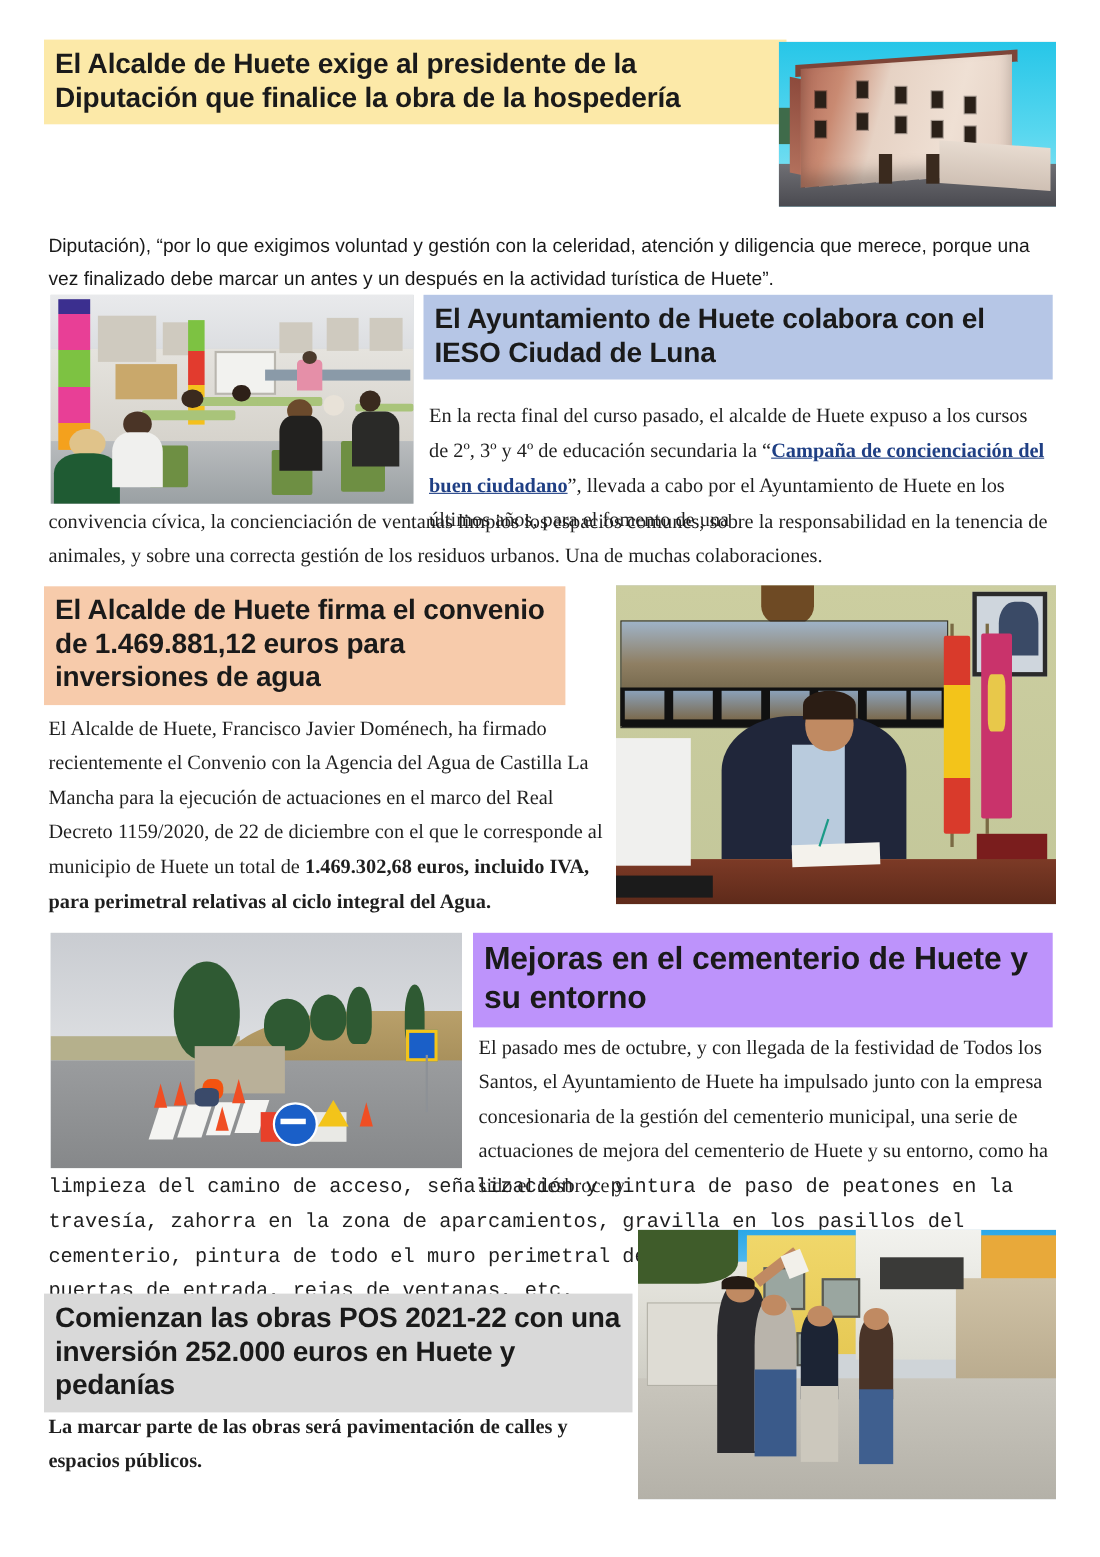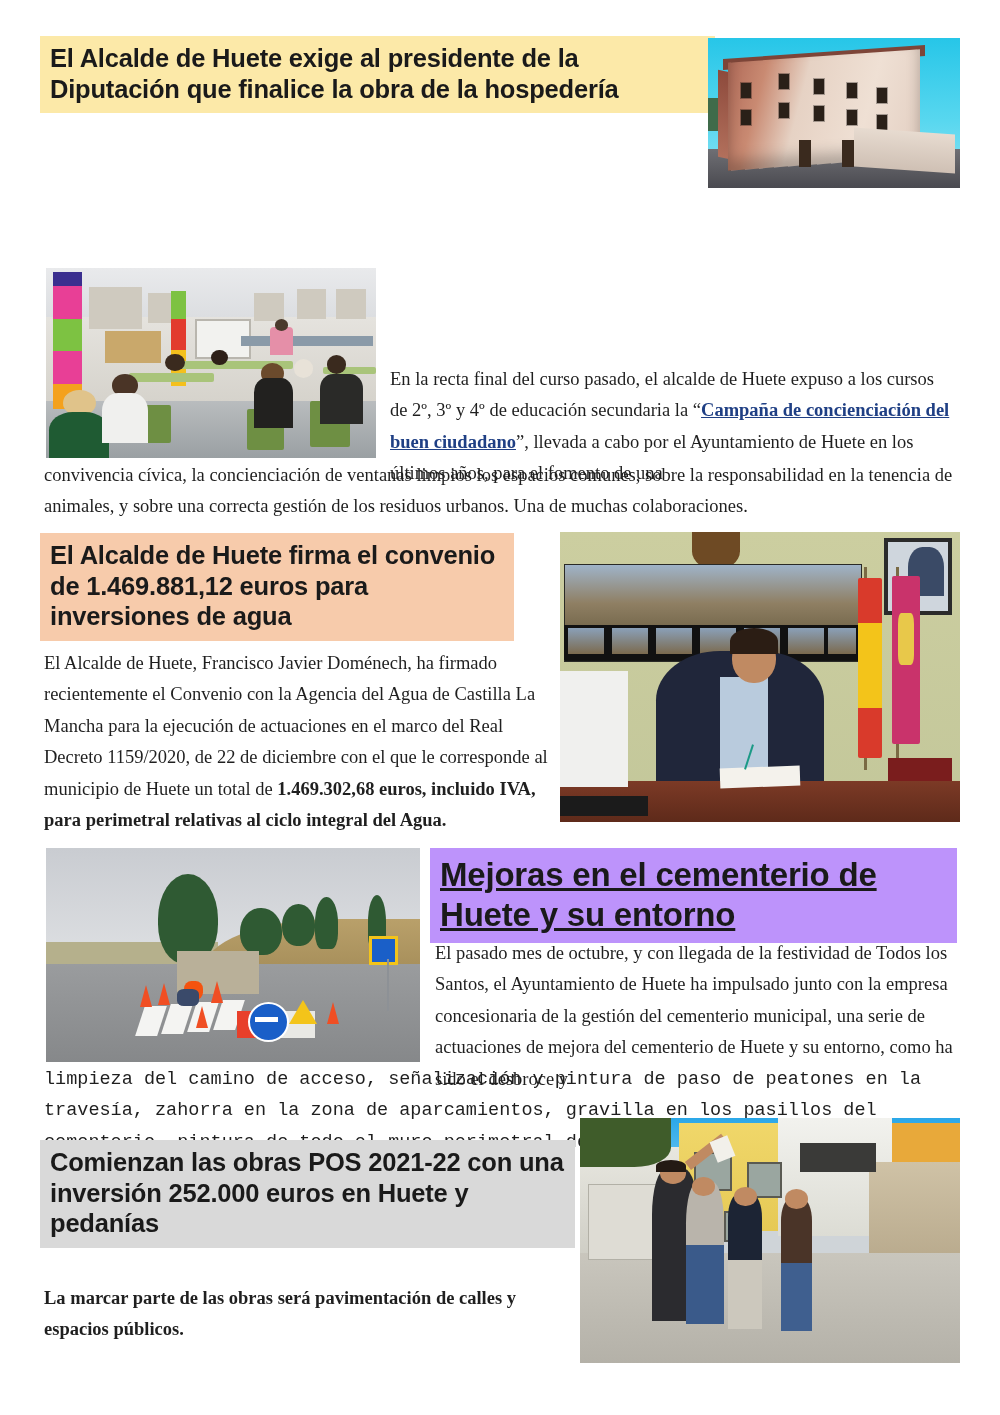--- a/index.html
+++ b/index.html
@@ -175,20 +175,21 @@
     <div class="layer p1-win" style="left:55%; top:30%;"></div>
     <div class="layer p1-win" style="left:55%; top:48%;"></div>
     <div class="layer p1-win" style="left:67%; top:33%;"></div>
     <div class="layer p1-win" style="left:67%; top:51%;"></div>
     <div class="layer p1-wall"></div>
     <div class="layer" style="left:36%; bottom:14%; width:5%; height:18%; background:#3a2a1e;"></div>
     <div class="layer" style="left:53%; bottom:14%; width:5%; height:18%; background:#3a2a1e;"></div>
   </div>
 
 
+  <div class="abs body-sans" style="left:44px; top:208px; width:910px;">Diputación), “por lo que exigimos voluntad y gestión con la celeridad, atención y diligencia que merece, porque una vez finalizado debe marcar un antes y un después en la actividad turística de Huete”.</div>
 
   <div class="photo" style="left:46px; top:268px; width:330px; height:190px;">
     <div class="layer p2-ceil"></div>
     <div class="layer p2-wall"></div>
     <div class="layer p2-floor"></div>
     <div class="layer p2-poster" style="left:13%; top:10%; width:16%; height:22%;"></div>
     <div class="layer p2-poster" style="left:31%; top:13%; width:9%; height:16%;"></div>
     <div class="layer p2-poster" style="left:63%; top:13%; width:9%; height:15%;"></div>
     <div class="layer p2-poster" style="left:76%; top:11%; width:9%; height:16%;"></div>
     <div class="layer p2-poster" style="left:88%; top:11%; width:9%; height:16%;"></div>
@@ -212,20 +213,23 @@
     <div class="layer" style="left:17%; top:66%; width:14%; height:26%; background:#f0f0ee; border-radius:35% 35% 0 0;"></div>
     <div class="layer p2-head" style="left:36%; top:45%; width:6%; height:9%; background:#3a2a1e;"></div>
     <div class="layer p2-head" style="left:50%; top:43%; width:5%; height:8%; background:#2e2018;"></div>
     <div class="layer p2-head" style="left:65%; top:50%; width:7%; height:11%; background:#6b4a2c;"></div>
     <div class="layer p2-head" style="left:75%; top:48%; width:6%; height:10%; background:#e8e2d8;"></div>
     <div class="layer p2-head" style="left:85%; top:46%; width:6%; height:10%; background:#3a2a1e;"></div>
     <div class="layer" style="left:63%; top:58%; width:12%; height:26%; background:#22211f; border-radius:30% 30% 0 0;"></div>
     <div class="layer" style="left:83%; top:56%; width:13%; height:26%; background:#2a2a28; border-radius:30% 30% 0 0;"></div>
   </div>
 
+  <div class="abs" style="left:385px; top:268px; width:572px;">
+    <div class="headline h-blue" style="font-size:25.5px;">El Ayuntamiento de Huete colabora con el IESO Ciudad de Luna</div>
+  </div>
 
   <div class="abs body-serif" style="left:390px; top:364px; width:566px;">
     <span>En la recta final del curso pasado, el alcalde de Huete expuso a los cursos de 2º, 3º y 4º de educación secundaria la “</span><a class="lnk" href="#">Campaña de concienciación del buen ciudadano</a><span>”, llevada a cabo por el Ayuntamiento de Huete en los últimos años, para el fomento de una</span>
   </div>
 
   <div class="abs body-serif" style="left:44px; top:460px; width:912px;">convivencia cívica, la concienciación de ventanas limpios los espacios comunes, sobre la responsabilidad en la tenencia de animales, y sobre una correcta gestión de los residuos urbanos. Una de muchas colaboraciones.</div>
 
   <div class="abs" style="left:40px; top:533px; width:474px;">
     <div class="headline h-peach" style="font-size:25.5px;">El Alcalde de Huete firma el convenio de 1.469.881,12 euros para inversiones de agua</div>
   </div>
@@ -290,28 +294,28 @@
     <div class="layer p4-barrier" style="left:51%; top:76%; width:6%; height:13%; background:#e8402a;"></div>
     <div class="layer p4-barrier" style="left:62%; top:76%; width:10%; height:13%;"></div>
     <div class="layer p4-sign-blue" style="left:54%; top:72%; width:10%; height:17%;"></div>
     <div class="layer" style="left:56%; top:79%; width:6%; height:2.5%; background:#fff;"></div>
     <div class="layer p4-sign-tri" style="left:65%; top:71%;"></div>
     <div class="layer p4-sign-ped" style="right:6%; top:41%; width:6%; height:11%;"></div>
     <div class="layer" style="right:8.2%; top:52%; width:2px; height:24%; background:#8d9196;"></div>
   </div>
 
   <div class="abs" style="left:430px; top:848px; width:527px;">
-    <div class="headline h-purple" style="font-size:33px;text-decoration:underline;">Mejoras en el cementerio de Huete y su entorno</div>
+    <div class="headline h-purple" style="font-size:29px;">Mejoras en el cementerio de Huete y su entorno</div>
   </div>
 
   <div class="abs body-serif" style="left:435px; top:938px; width:522px;">El pasado mes de octubre, y con llegada de la festividad de Todos los Santos, el Ayuntamiento de Huete ha impulsado junto con la empresa concesionaria de la gestión del cementerio municipal, una serie de actuaciones de mejora del cementerio de Huete y su entorno, como ha sido el desbroce y</div>
 
   <div class="abs body-serif" style="left:44px; top:1064px; width:912px;font-family:Liberation Mono, monospace;">limpieza del camino de acceso, señalización y pintura de paso de peatones en la travesía, zahorra en la zona de aparcamientos, gravilla en los pasillos del cementerio, pintura de todo el muro perimetral del cementerio, pintura de las puertas de entrada, rejas de ventanas, etc.</div>
 
-  <div class="abs" style="left:40px; top:1140px; width:535px;">
+  <div class="abs" style="left:40px; top:1176px; width:535px;">
     <div class="headline h-gray" style="font-size:25.5px;">Comienzan las obras POS 2021-22 con una inversión 252.000 euros en Huete y pedanías</div>
   </div>
 
   <div class="abs body-serif" style="left:44px; top:1283px; width:530px; font-weight:bold;">La marcar parte de las obras será pavimentación de calles y espacios públicos.</div>
 
   <div class="photo" style="left:580px; top:1118px; width:380px; height:245px;">
     <div class="layer p5-sky"></div>
     <div class="layer p5-bldgL"></div>
     <div class="layer p5-bldgY"></div>
     <div class="layer p5-bldgW"></div>

